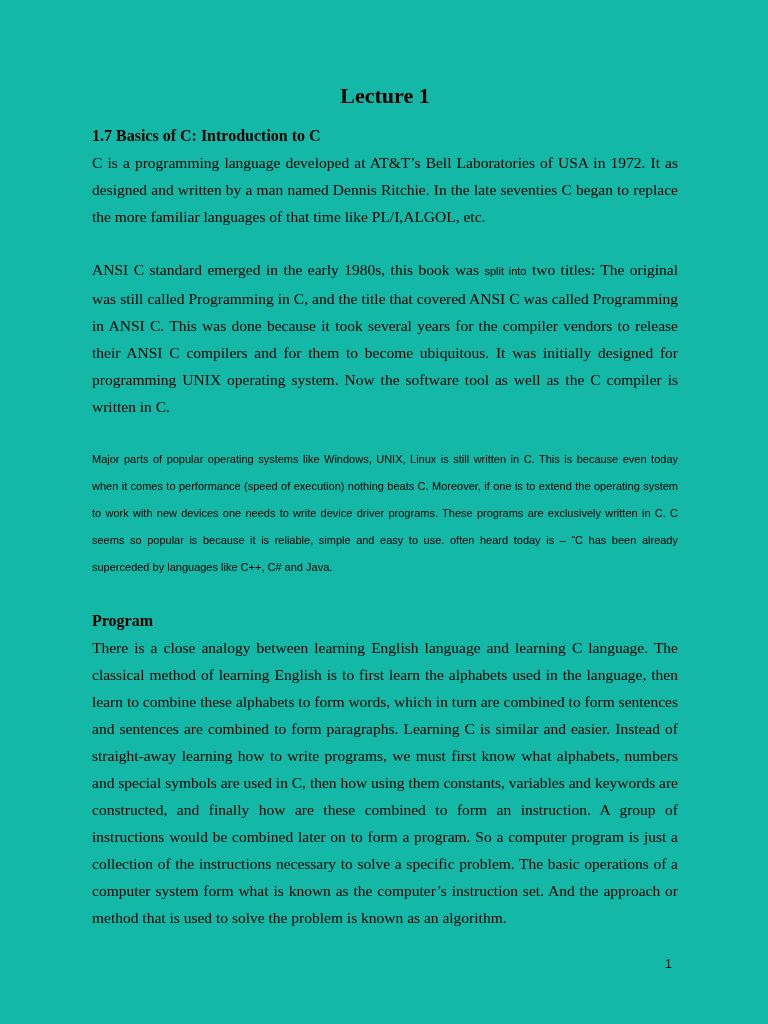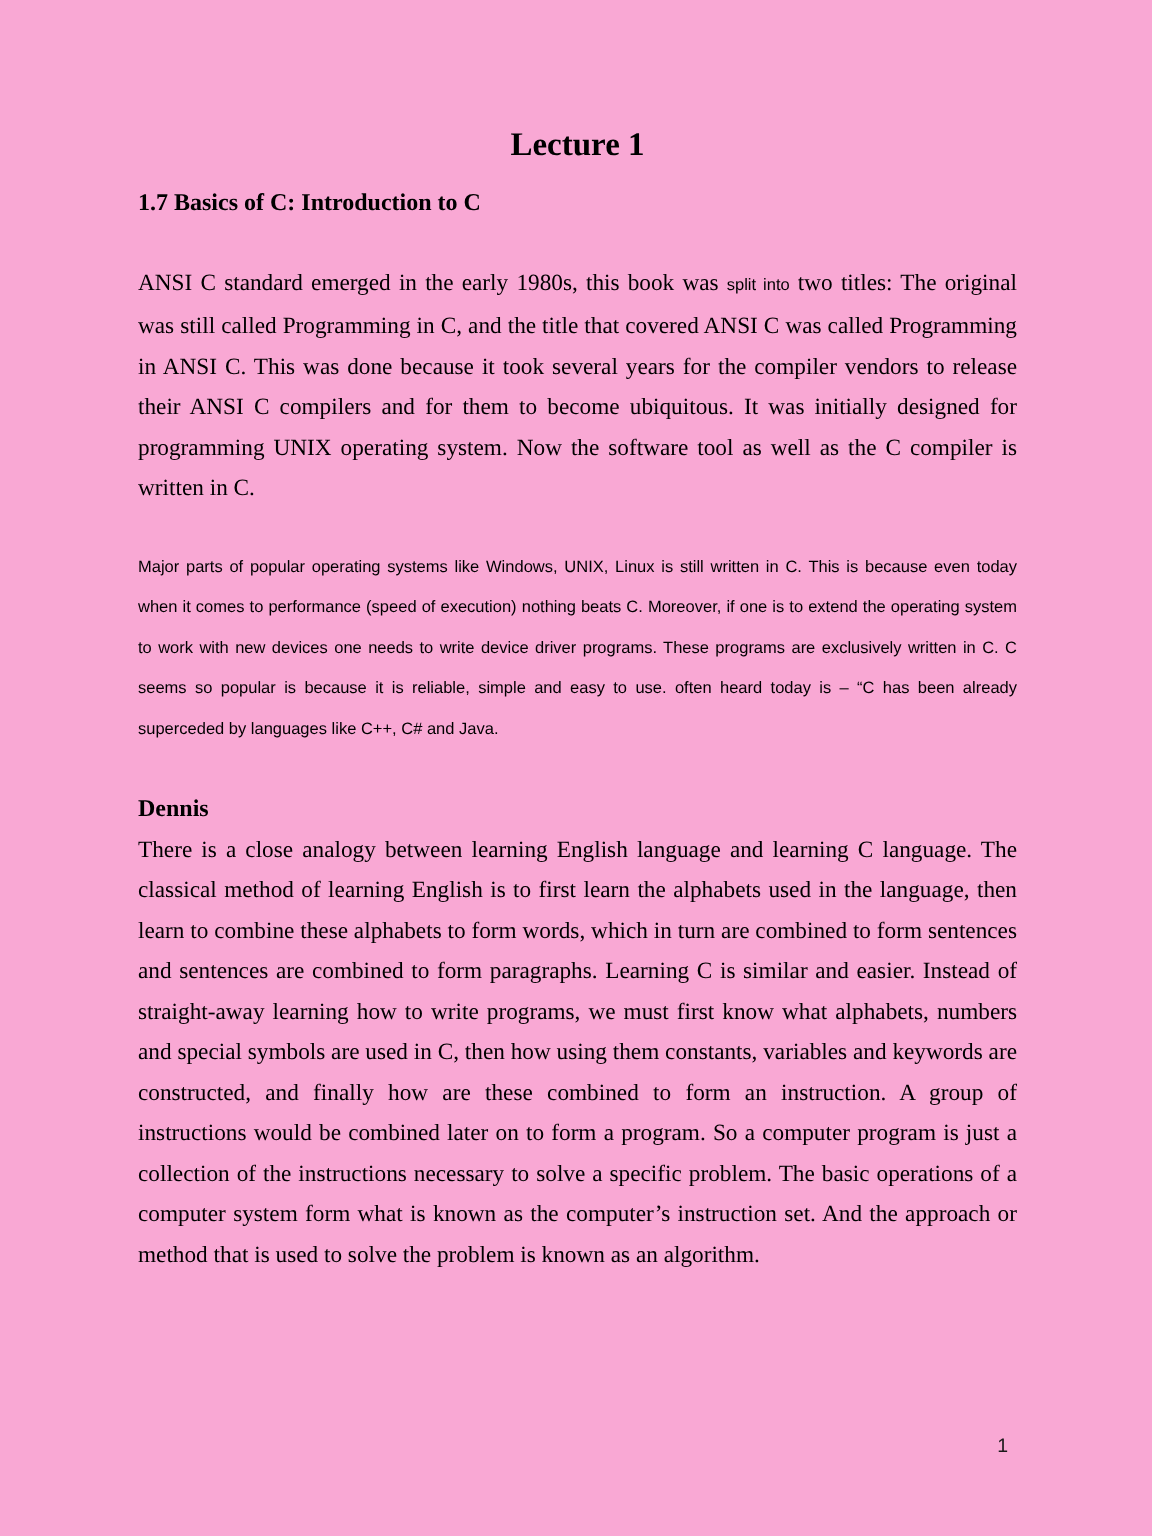--- a/index.html
+++ b/index.html
@@ -4,21 +4,21 @@
 <style>
   html, body {
     margin: 0;
     padding: 0;
     background: #ffffff;
   }
   .page {
     position: relative;
     width: 768px;
     height: 1024px;
-    background: #f9a8d4;
+    background: #14b8a6;
     color: #000000;
     font-family: "Liberation Serif", serif;
     overflow: hidden;
   }
   .content {
     position: absolute;
     left: 92px;
     top: 82px;
     width: 586px;
   }
@@ -60,25 +60,26 @@
 </head>
 <body>
 
 <div class="page">
   <div class="content">
 
     <h1 class="doc-title">Lecture 1</h1>
 
     <h2 class="doc-heading">1.7 Basics of C: Introduction to C</h2>
 
+    <p class="para">C is a programming language developed at AT&amp;T’s Bell Laboratories of USA in 1972. It as designed and written by a man named Dennis Ritchie. In the late seventies C began to replace the more familiar languages of that time like PL/I,ALGOL, etc.</p>
 
     <p class="para spaced"><span>ANSI C standard emerged in the early 1980s, this book was </span><span class="sans">split into</span><span> two titles: The original was still called Programming in C, and the title that covered ANSI C was called Programming in ANSI C. This was done because it took several years for the compiler vendors to release their ANSI C compilers and for them to become ubiquitous. It was initially designed for programming UNIX operating system. Now the software tool as well as the C compiler is written in C.</span></p>
 
     <p class="para sans spaced">Major parts of popular operating systems like Windows, UNIX, Linux is still written in C. This is because even today when it comes to performance (speed of execution) nothing beats C. Moreover, if one is to extend the operating system to work with new devices one needs to write device driver programs. These programs are exclusively written in C. C seems so popular is because it is reliable, simple and easy to use. often heard today is – “C has been already superceded by languages like C++, C# and Java.</p>
 
-    <h2 class="doc-heading spaced">Dennis</h2>
+    <h2 class="doc-heading spaced">Program</h2>
 
     <p class="para">There is a close analogy between learning English language and learning C language. The classical method of learning English is to first learn the alphabets used in the language, then learn to combine these alphabets to form words, which in turn are combined to form sentences and sentences are combined to form paragraphs. Learning C is similar and easier. Instead of straight-away learning how to write programs, we must first know what alphabets, numbers and special symbols are used in C, then how using them constants, variables and keywords are constructed, and finally how are these combined to form an instruction. A group of instructions would be combined later on to form a program. So a computer program is just a collection of the instructions necessary to solve a specific problem. The basic operations of a computer system form what is known as the computer’s instruction set. And the approach or method that is used to solve the problem is known as an algorithm.</p>
 
   </div>
 
   <div class="page-number">1</div>
 </div>
 
 </body></html>

